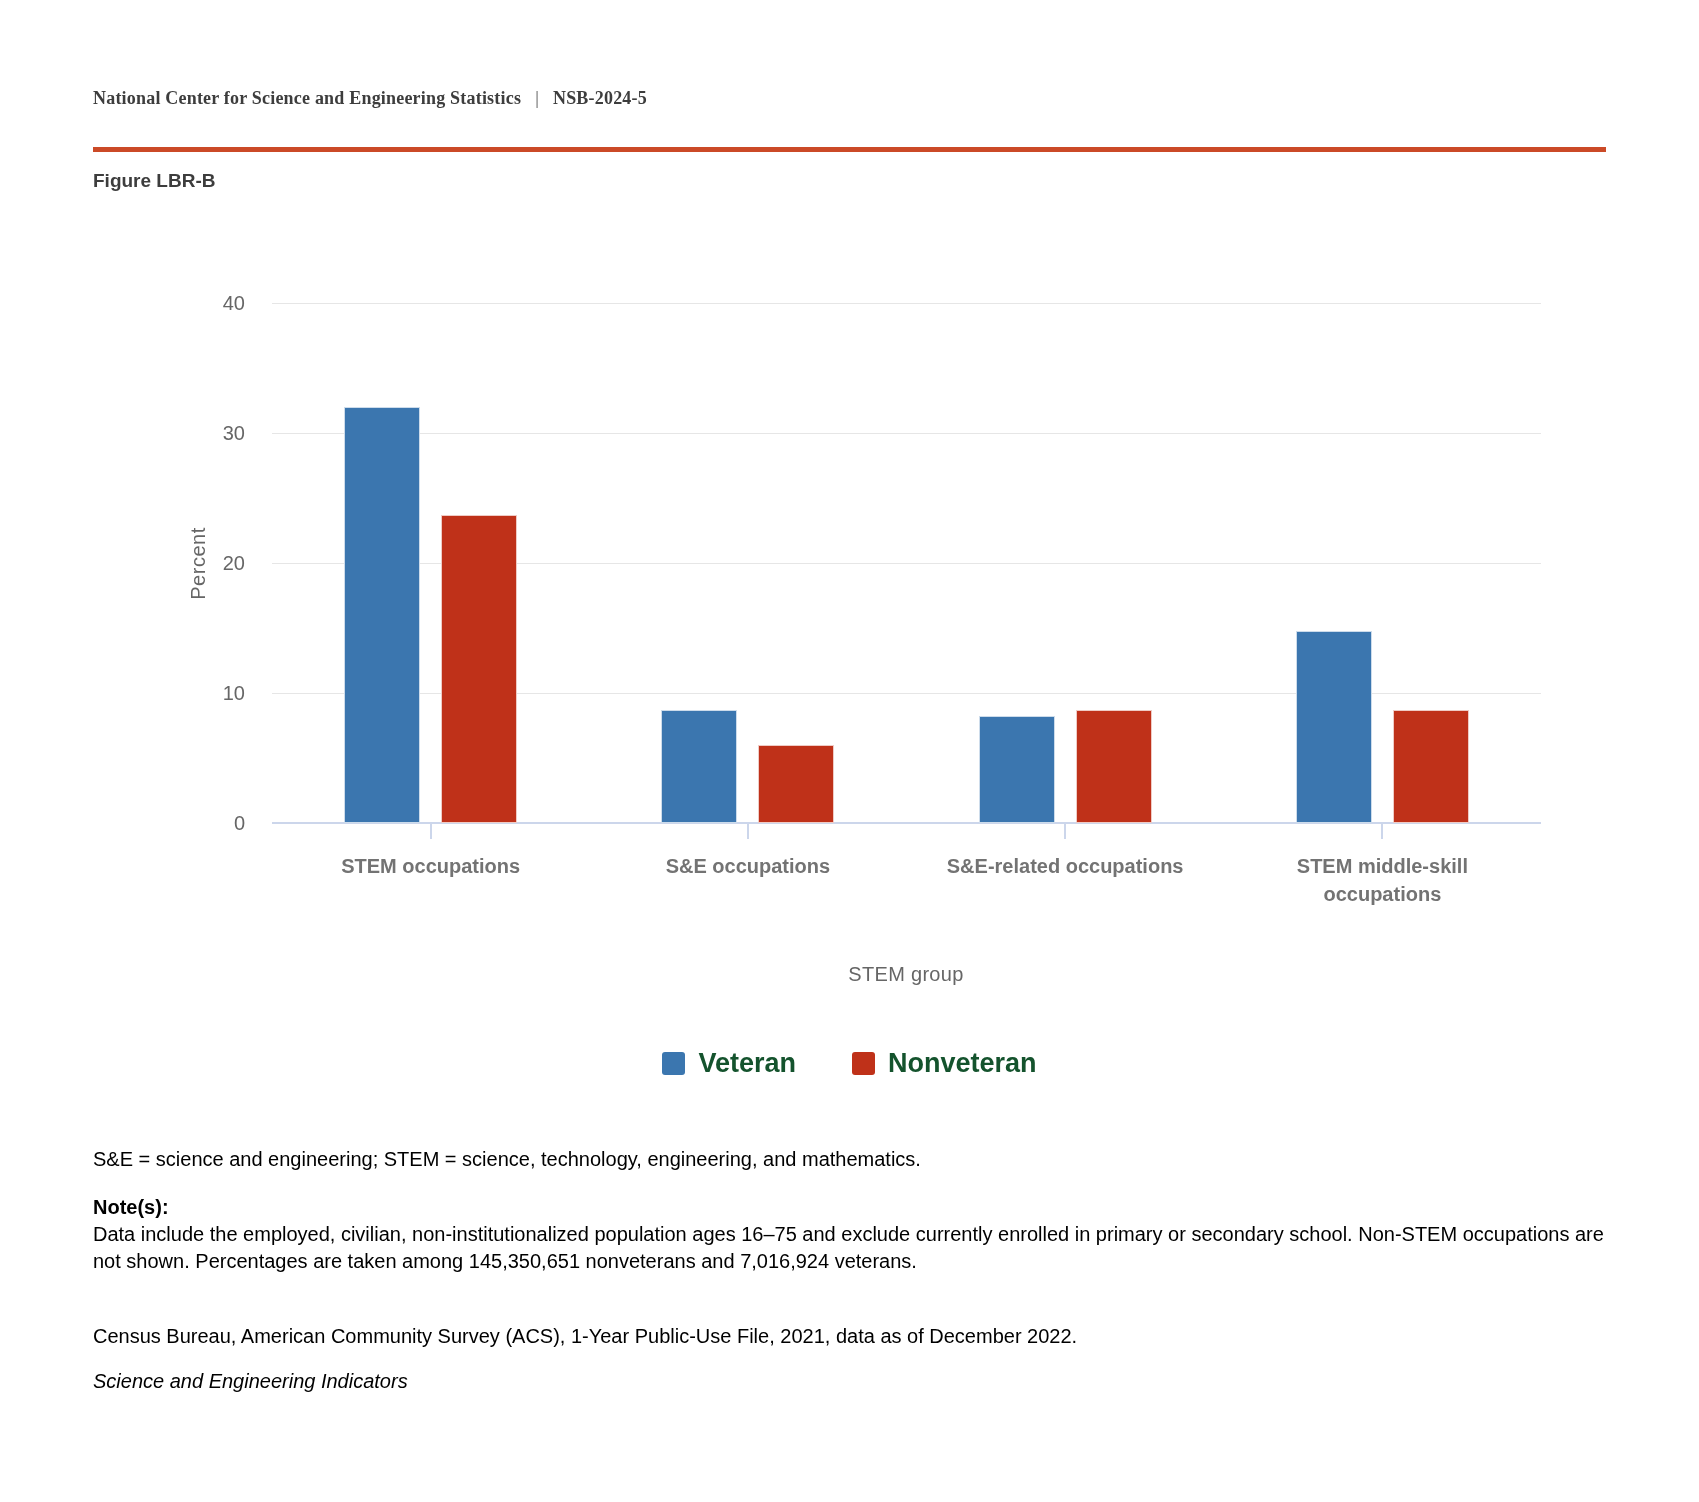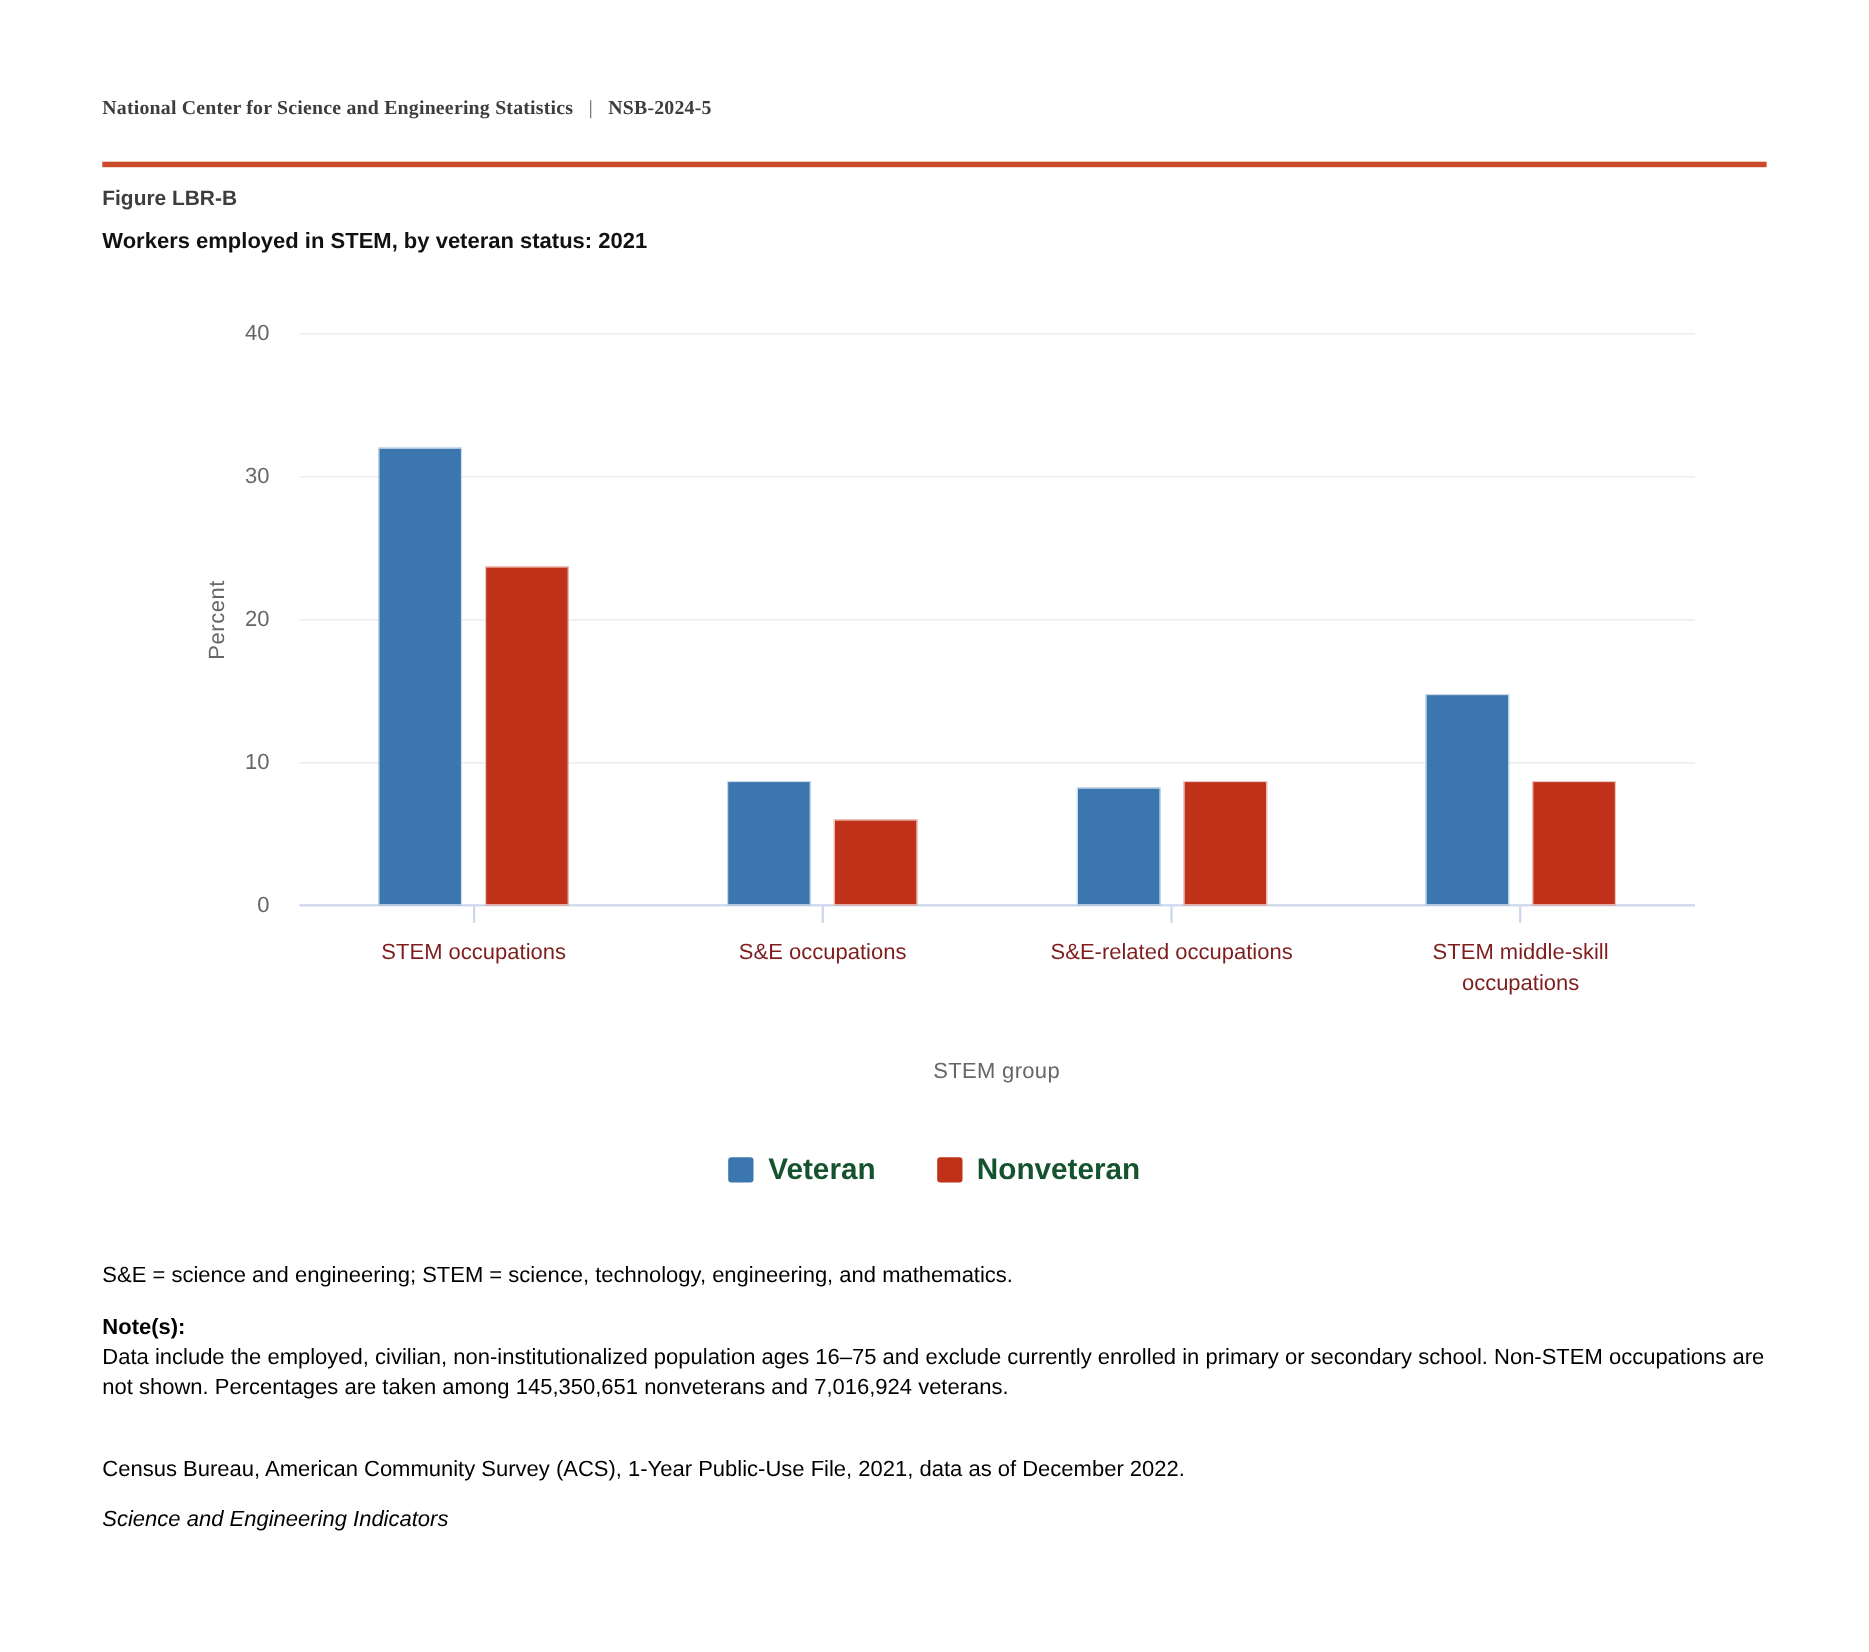--- a/index.html
+++ b/index.html
@@ -13,21 +13,21 @@
 
   .figure-label{position:absolute;left:93px;top:170px;font-size:19px;font-weight:700;color:#3d3d3d;}
   .figure-title{position:absolute;left:93px;top:208px;font-size:20px;font-weight:700;color:#111;}
 
   
   #chart{position:absolute;left:0;top:0;width:1699px;height:1502px;}
   .gridline{position:absolute;height:1px;background:#e6e6e6;}
   .axis-line{position:absolute;height:2px;background:#ccd6eb;}
   .x-tick{position:absolute;width:2px;height:15px;background:#ccd6eb;}
   .y-tick-label{position:absolute;width:95px;text-align:right;font-size:20px;color:#666;line-height:22px;}
-  .x-cat-label{position:absolute;text-align:center;font-size:20px;color:#7f1d1d;line-height:28px;}
+  .x-cat-label{position:absolute;text-align:center;font-size:20px;color:#737373;line-height:28px;font-weight:bold;}
   .y-axis-title{position:absolute;font-size:20px;color:#666;letter-spacing:.5px;transform:rotate(-90deg);transform-origin:center center;white-space:nowrap;}
   .x-axis-title{position:absolute;text-align:center;font-size:20px;color:#666;letter-spacing:.3px;}
   .bar{position:absolute;box-sizing:border-box;border:1px solid rgba(255,255,255,.75);}
 
   
   .legend{position:absolute;left:0;top:1048px;width:1699px;display:flex;justify-content:center;gap:56px;}
   .legend-item{display:flex;align-items:center;gap:13px;cursor:pointer;}
   .legend-swatch{width:23px;height:23px;border-radius:3px;}
   .legend-text{font-size:27px;font-weight:700;color:#14532d;}
 
@@ -45,21 +45,20 @@
 
 <div id="page">
 
   <div class="masthead">
     <span>National Center for Science and Engineering Statistics</span><span class="sep">|</span><span>NSB-2024-5</span>
   </div>
 
   <div class="rule" style="background: rgb(203, 74, 39);"></div>
 
   <div class="figure-label">Figure LBR-B</div>
-  <div class="figure-title">Workers employed in STEM, by veteran status: 2021</div>
 
   <div id="chart">
     <div class="y-axis-title" style="left:148px;top:552px;width:100px;text-align:center;">Percent</div>
     <div id="grid-layer">
         <div class="axis-line" style="left: 272px; top: 822px; width: 1269px; background: rgb(204, 214, 235);"></div>
         <div class="gridline" style="left: 272px; top: 693px; width: 1269px; background: rgb(230, 230, 230);"></div>
         <div class="gridline" style="left: 272px; top: 563px; width: 1269px; background: rgb(230, 230, 230);"></div>
         <div class="gridline" style="left: 272px; top: 433px; width: 1269px; background: rgb(230, 230, 230);"></div>
         <div class="gridline" style="left: 272px; top: 303px; width: 1269px; background: rgb(230, 230, 230);"></div>
       </div>

